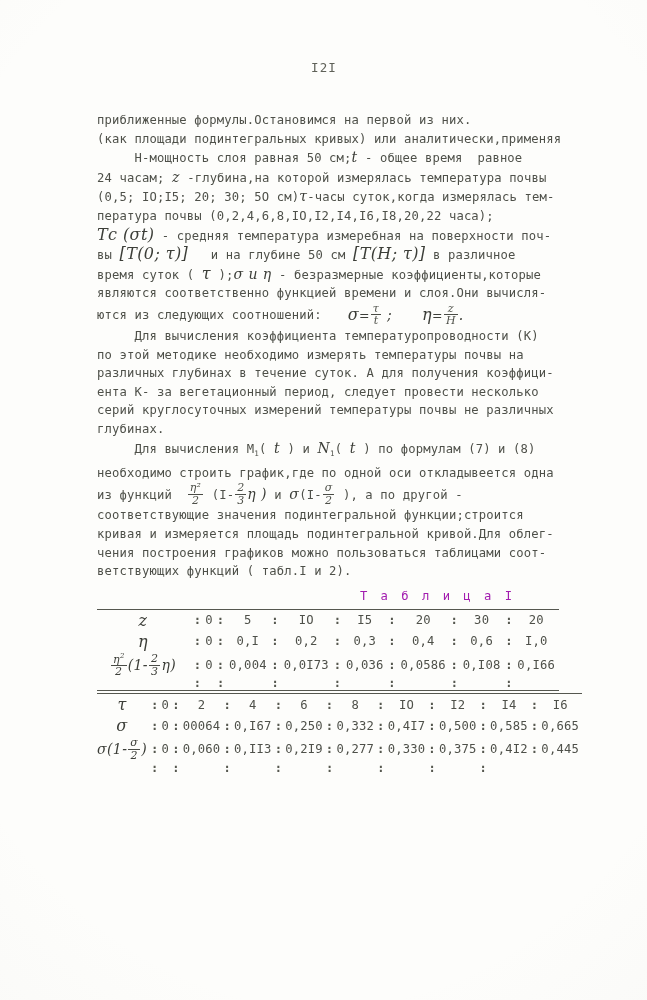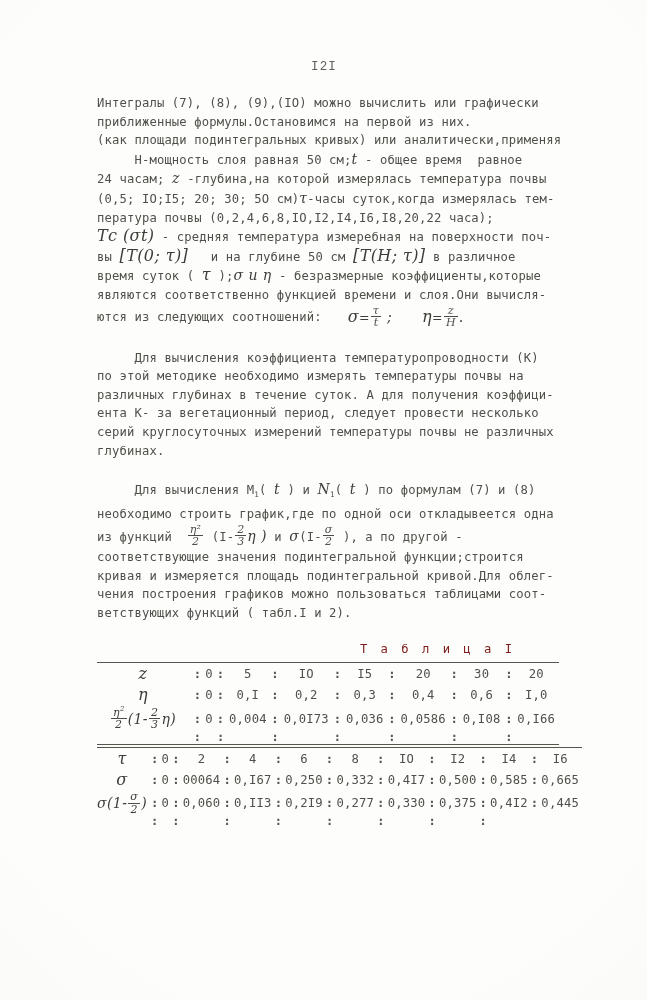--- a/index.html
+++ b/index.html
@@ -34,33 +34,32 @@
     position: absolute;
     left: 97px;
     top: 60px;
     width: 470px;
   }
   .pageno {
     text-align: center;
     font-size: 12.5px;
     letter-spacing: 1.2px;
     color: #5f6158;
-    margin-bottom: 20px;
+    margin-bottom: 36px;
     padding-right: 16px;
-    font-family: Liberation Mono, monospace;
   }
   p.para {
     margin: 0;
     font-size: 12.2px;
     line-height: 18.6px;
     color: #4e5049;
     letter-spacing: 0.15px;
     white-space: pre-wrap;
   }
-  p.para.gap { margin-top: 20px; }
+  p.para.gap { margin-top: 0; }
   .ln { display: block; white-space: pre; }
   
   .hw {
     font-family: "DejaVu Serif", serif;
     font-style: italic;
     color: #3c3e38;
     font-size: 14px;
     letter-spacing: 0.4px;
   }
   .hw.sm { font-size: 12.5px; }
@@ -84,25 +83,25 @@
   .formula-inline {
     display: inline-block;
     margin-left: 26px;
     vertical-align: middle;
   }
   .formula-inline .eq { display: inline-block; margin-right: 30px; }
 
   
   .tbl-caption {
     font-size: 12.2px;
-    color: #7f1d1d;
+    color: #a21caf;
     letter-spacing: 3px;
     text-align: right;
     padding-right: 52px;
-    margin: 20px 0 6px 0;
+    margin: 8px 0 6px 0;
   }
   .tbl-wrap { position: relative; margin-top: 2px; }
   table.dat {
     border-collapse: collapse;
     width: 462px;
     font-size: 12.2px;
     color: #4e5049;
     font-family: "DejaVu Sans Mono", monospace;
   }
   table.dat tr.rule-top td { border-top: 1.6px solid #55574f; }
@@ -137,21 +136,21 @@
   .t2 td.lbl { width: 58px; }
 </style>
 </head>
 <body>
 
 <div class="page">
   <div class="content">
 
     <div class="pageno">I2I</div>
 
-    <p class="para"><span class="ln">Интегралы (7), (8), (9),(IO) можно вычислить или графически</span><span class="ln">приближенные формулы.Остановимся на первой из них.</span><span class="ln">(как площади подинтегральных кривых) или аналитически,применяя</span></p>
+    <p class="para"><span class="ln">приближенные формулы.Остановимся на первой из них.</span><span class="ln">(как площади подинтегральных кривых) или аналитически,применяя</span></p>
 
     <p class="para"><span class="ln"><span>     H-мощность слоя равная 50 см;</span><span class="hw">t</span> <span>- общее время  равное</span></span><span class="ln"><span>24 часам;</span> <span class="hw">z</span> <span>-глубина,на которой измерялась температура почвы</span></span><span class="ln"><span>(0,5; IO;I5; 20; 30; 5O см)</span><span class="hw">τ</span><span>-часы суток,когда измерялась тем-</span></span><span class="ln">пература почвы (0,2,4,6,8,IO,I2,I4,I6,I8,20,22 часа);</span><span class="ln"><span class="hw big">Tс (σt)</span> <span>- средняя температура измеребная на поверхности поч-</span></span><span class="ln"><span>вы</span> <span class="hw big">[T(0; τ)]</span>   <span>и на глубине 50 см</span> <span class="hw big">[T(H; τ)]</span> <span>в различное</span></span><span class="ln"><span>время суток (</span> <span class="hw big">τ</span> <span>);</span><span class="hw">σ и η</span> <span>- безразмерные коэффициенты,которые</span></span><span class="ln">являются соответственно функцией времени и слоя.Они вычисля-</span><span class="ln"><span>ются из следующих соотношений:</span><span class="formula-inline"><span class="eq"><span class="hw big">σ</span><span class="hw sm">=</span><span class="frac"><span class="num">τ</span><span class="den">t</span></span><span class="hw">&nbsp;;</span></span><span class="eq"><span class="hw big">η</span><span class="hw sm">=</span><span class="frac"><span class="num">z</span><span class="den">H</span></span><span class="hw">.</span></span></span></span></p>
 
     <p class="para gap"><span class="ln">     Для вычисления коэффициента температуропроводности (К)</span><span class="ln">по этой методике необходимо измерять температуры почвы на</span><span class="ln">различных глубинах в течение суток. А для получения коэффици-</span><span class="ln">ента К- за вегетационный период, следует провести несколько</span><span class="ln">серий круглосуточных измерений температуры почвы не различных</span><span class="ln">глубинах.</span></p>
 
     <p class="para gap"><span class="ln"><span>     Для вычисления M</span><sub class="idx">1</sub><span>(</span> <span class="hw">t</span> <span>) и</span> <span class="hw">N</span><sub class="idx">1</sub><span>(</span> <span class="hw">t</span> <span>) по формулам (7) и (8)</span></span><span class="ln">необходимо строить график,где по одной оси откладывеется одна</span><span class="ln"><span>из функций</span>&nbsp;&nbsp;<span class="frac"><span class="num">η²</span><span class="den">2</span></span> <span>(I-</span><span class="frac"><span class="num">2</span><span class="den">3</span></span><span class="hw">η )</span> <span>и</span> <span class="hw">σ</span><span>(I-</span><span class="frac"><span class="num">σ</span><span class="den">2</span></span><span> )</span><span>, а по другой -</span></span><span class="ln">соответствующие значения подинтегральной функции;строится</span><span class="ln">кривая и измеряется площадь подинтегральной кривой.Для облег-</span><span class="ln">чения построения графиков можно пользоваться таблицами соот-</span><span class="ln">ветствующих функций ( табл.I и 2).</span></p>
 
     <div class="tbl-caption">Т а б л и ц а  I</div>
     <div class="tbl-wrap">
       <table class="dat t1">

